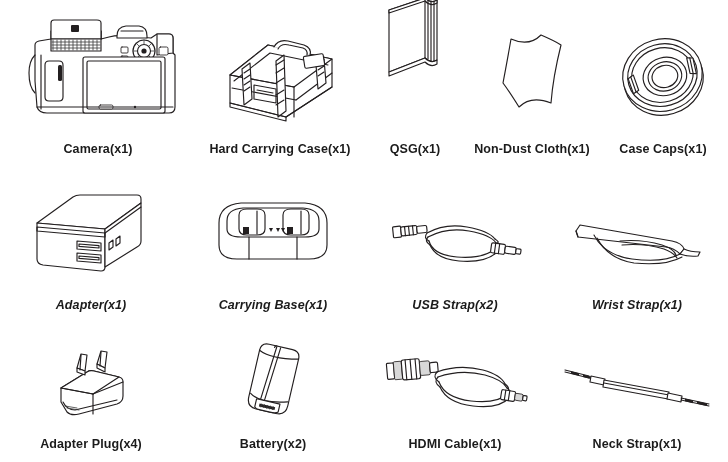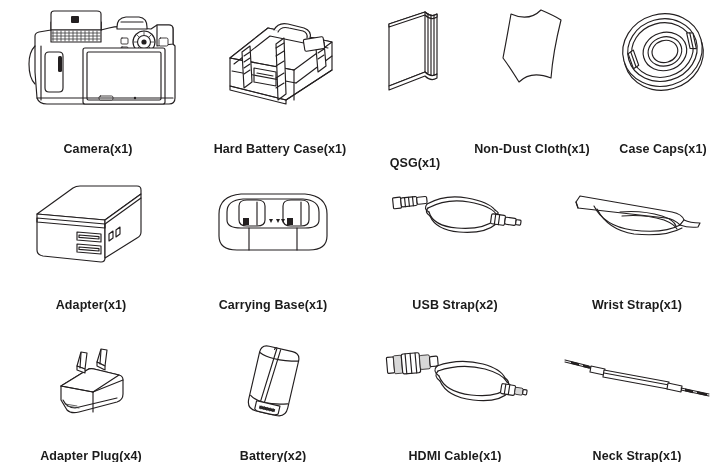--- a/index.html
+++ b/index.html
@@ -26,28 +26,28 @@
     position: absolute;
     left: 0;
     width: 728px;
     display: flex;
     flex-direction: row;
     align-items: flex-end;
     justify-content: center;
   }
   #row-0 { top: 0px;   height: 155px; }
   #row-1 { top: 178px; height: 133px; }
-  #row-2 { top: 342px; height: 120px; }
+  #row-2 { top: 330px; height: 120px; }
 
   .cell {
     position: relative;
     display: flex;
     flex-direction: column;
     align-items: center;
-    justify-content: space-between;
+    justify-content: flex-end;
     box-sizing: border-box;
   }
   .art {
     display: flex;
     align-items: center;
     justify-content: center;
   }
   .art svg {
     display: block;
     overflow: visible;
@@ -71,21 +71,21 @@
   #cell-lenscaps      { width: 130px; }
 
   #cell-camera   .caption { margin-top: 14px; }
   #cell-case     .caption { margin-top: 14px; }
   #cell-qsg      .caption { margin-top: 14px; }
   #cell-cloth    .caption { margin-top: 14px; }
   #cell-lenscaps .caption { margin-top: 14px; }
 
   
   #row-1 .cell { width: 182px; height: 133px; }
-  #row-1 .caption { margin-top: 20px; }
+  #row-1 .caption { margin-top: 20px; font-style: italic; }
 
   
   #row-2 .cell { width: 182px; height: 120px; }
   #row-2 .caption { margin-top: 16px; }
 
   .ln { fill: none; stroke: #231f20; stroke-width: 1.15; stroke-linejoin: round; stroke-linecap: round; }
   .ln-thin { fill: none; stroke: #3a3a3a; stroke-width: 0.8; stroke-linejoin: round; stroke-linecap: round; }
   .ln-w { fill: #ffffff; stroke: #231f20; stroke-width: 1.15; stroke-linejoin: round; stroke-linecap: round; }
   .ln-w-thin { fill: #ffffff; stroke: #231f20; stroke-width: 0.85; stroke-linejoin: round; stroke-linecap: round; }
   .fill-dark { fill: #231f20; stroke: none; }
@@ -179,21 +179,21 @@
 
           <rect class="ln-w" x="92" y="38" width="20" height="12" rx="1.5" transform="rotate(-9 102 44)"></rect>
 
           <path class="ln" d="M42 68 L64 72 L64 86 L42 82 Z"></path>
           <path class="ln" d="M45 73 L61 76"></path>
 
           <path class="ln" d="M18 86 L74 100 L74 104 L18 90 Z"></path>
           <path class="ln" d="M74 100 L120 70"></path>
         </svg>
       </div>
-      <div class="caption">Hard Battery Case(x1)</div>
+      <div class="caption">Hard Carrying Case(x1)</div>
     </div>
 
     <div class="cell" id="cell-qsg">
       <div class="art">
         <svg width="72" height="104" viewBox="0 0 72 104">
           <path class="ln-w" d="M10 24 L46 12 Q52 18 58 14 L58 74 Q52 78 46 72 L10 86 Z"></path>
           <path class="ln-w" d="M10 24 L46 12 Q52 18 58 14 L58 17 Q52 21 46 15 L10 27 Z"></path>
           <path class="ln" d="M46 12 L46 72"></path>
           <path class="ln" d="M49 13.5 L49 73"></path>
           <path class="ln" d="M52 15 L52 74.5"></path>

